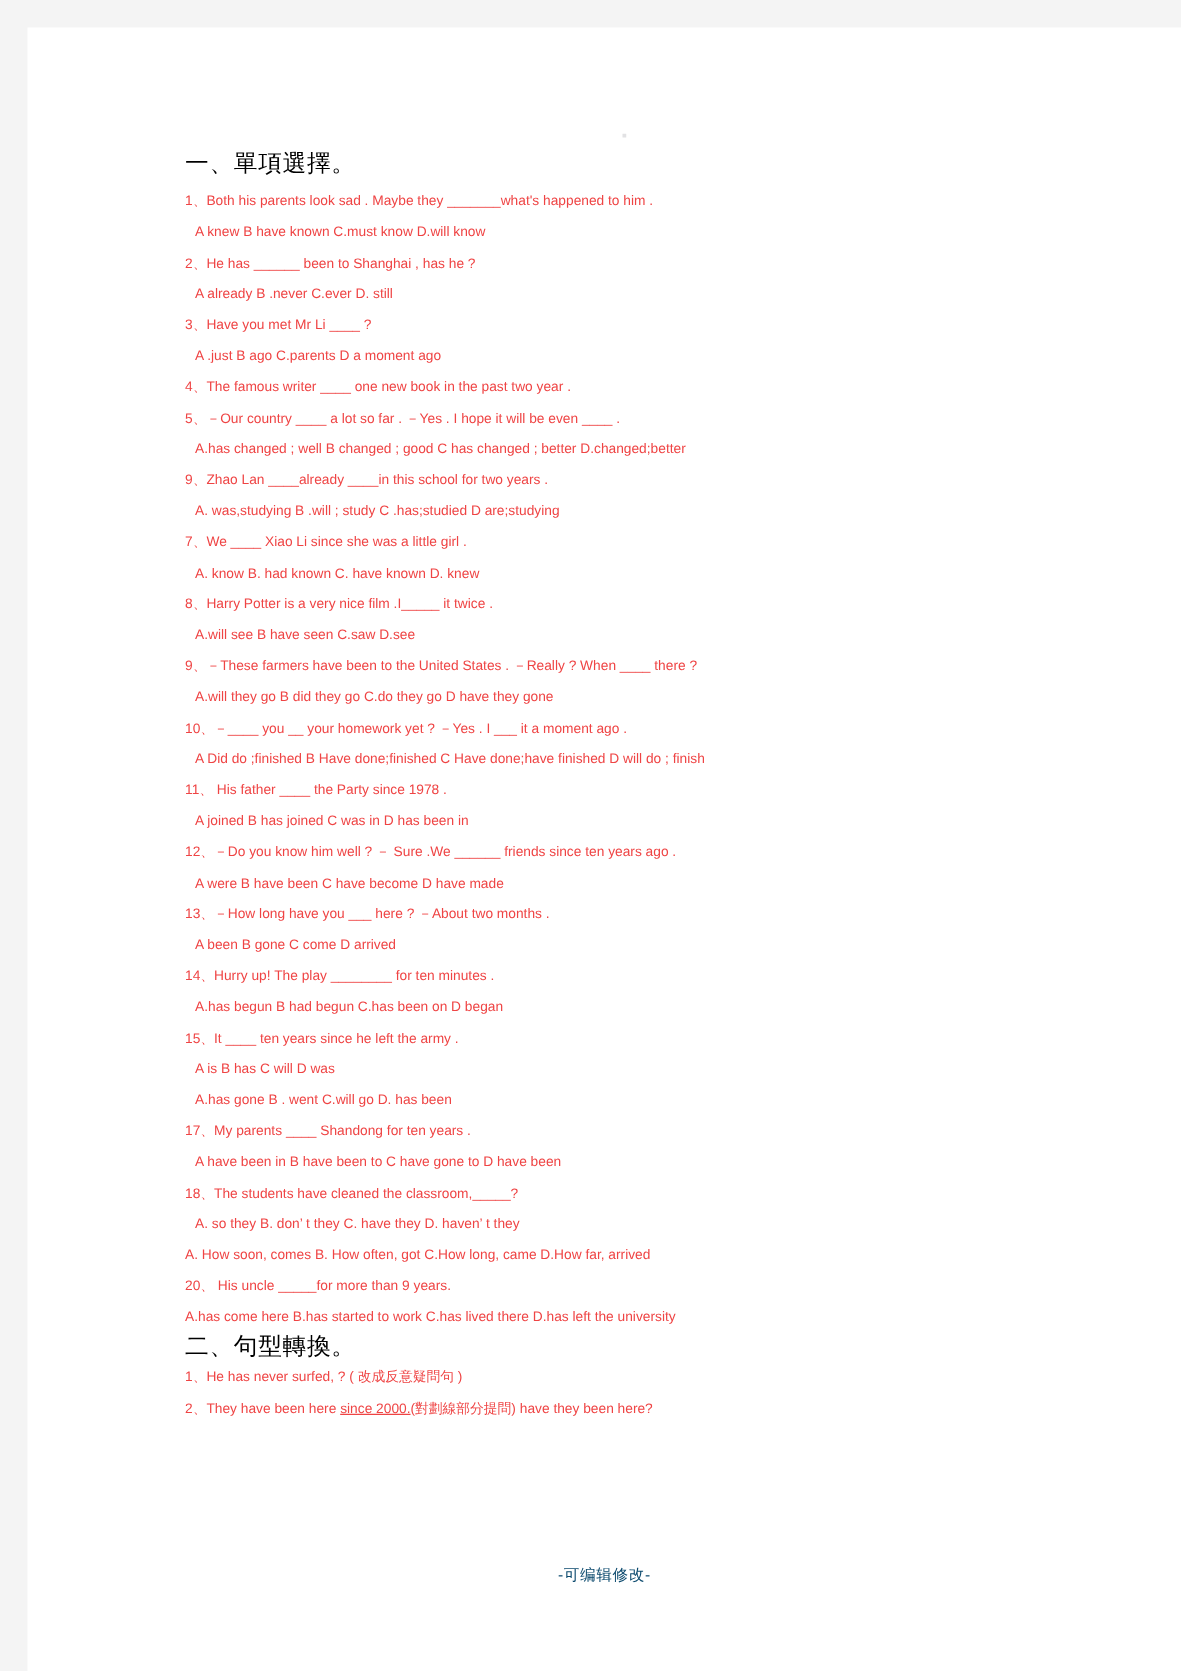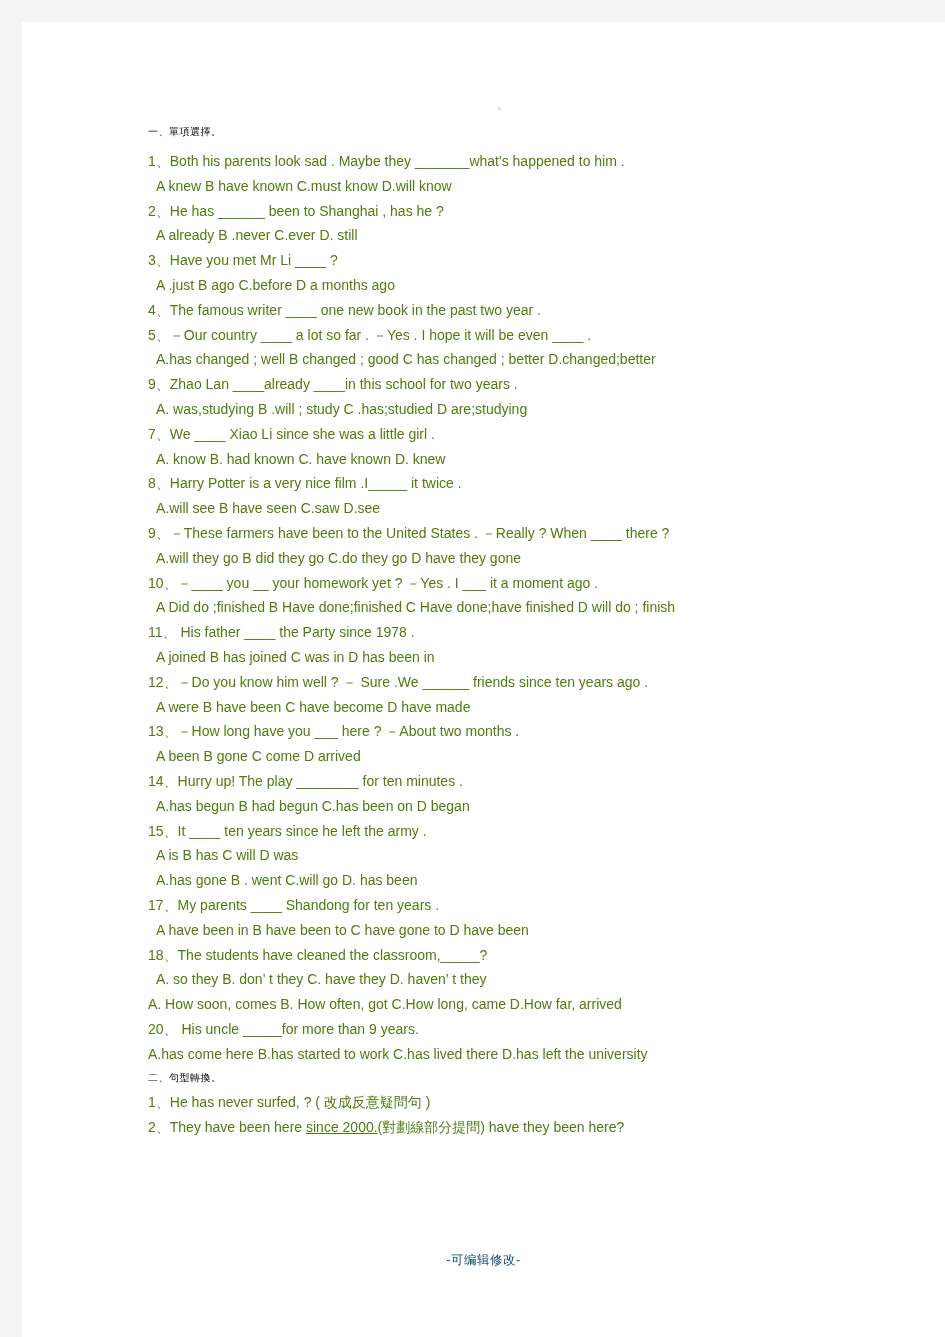--- a/index.html
+++ b/index.html
@@ -30,30 +30,30 @@
     height: 3px;
     background: #e2e2e4;
   }
   .doc {
     position: absolute;
     left: 126px;
     top: 100px;
     width: 700px;
   }
   .sec-head {
-    font-size: 10px;
+    font-size: 19px;
     color: #000;
     letter-spacing: 0.5px;
     margin: 0 0 7px 0;
     line-height: 20px;
     white-space: nowrap;
   }
   .q {
-    font-size: 14px;
-    color: #4d7c0f;
+    font-size: 11px;
+    color: #ef4444;
     line-height: 24.8px;
     white-space: nowrap;
     margin: 0;
   }
   .q.stem { padding-left: 0; }
   .q.opts { padding-left: 8px; }
   .q.opts-flush { padding-left: 0; }
   .u { text-decoration: underline; }
   .footer {
     position: absolute;
@@ -77,21 +77,21 @@
 
     <div class="sec-head">一、單項選擇。</div>
 
     <div class="q stem">1、Both  his   parents   look   sad . Maybe   they   _______what's   happened   to   him .</div>
     <div class="q opts">A knew       B have known       C.must know        D.will know</div>
 
     <div class="q stem">2、He  has  ______ been  to  Shanghai , has  he ?</div>
     <div class="q opts">A already          B .never        C.ever         D. still</div>
 
     <div class="q stem">3、Have  you  met  Mr  Li ____ ?</div>
-    <div class="q opts">A .just           B ago          C.before        D a months ago</div>
+    <div class="q opts">A .just           B ago          C.parents        D a moment ago</div>
 
     <div class="q stem">4、The famous writer ____ one new book in the past two year .</div>
 
     <div class="q stem">5、－Our country  ____ a lot so far . －Yes . I hope it will be even ____ .</div>
     <div class="q opts">A.has changed ; well       B changed ; good      C has changed ; better     D.changed;better</div>
 
     <div class="q stem">9、Zhao Lan ____already   ____in this school for two years .</div>
     <div class="q opts">A. was,studying      B .will ; study   C .has;studied      D are;studying</div>
 
     <div class="q stem">7、We ____ Xiao  Li  since  she  was  a  little  girl .</div>

